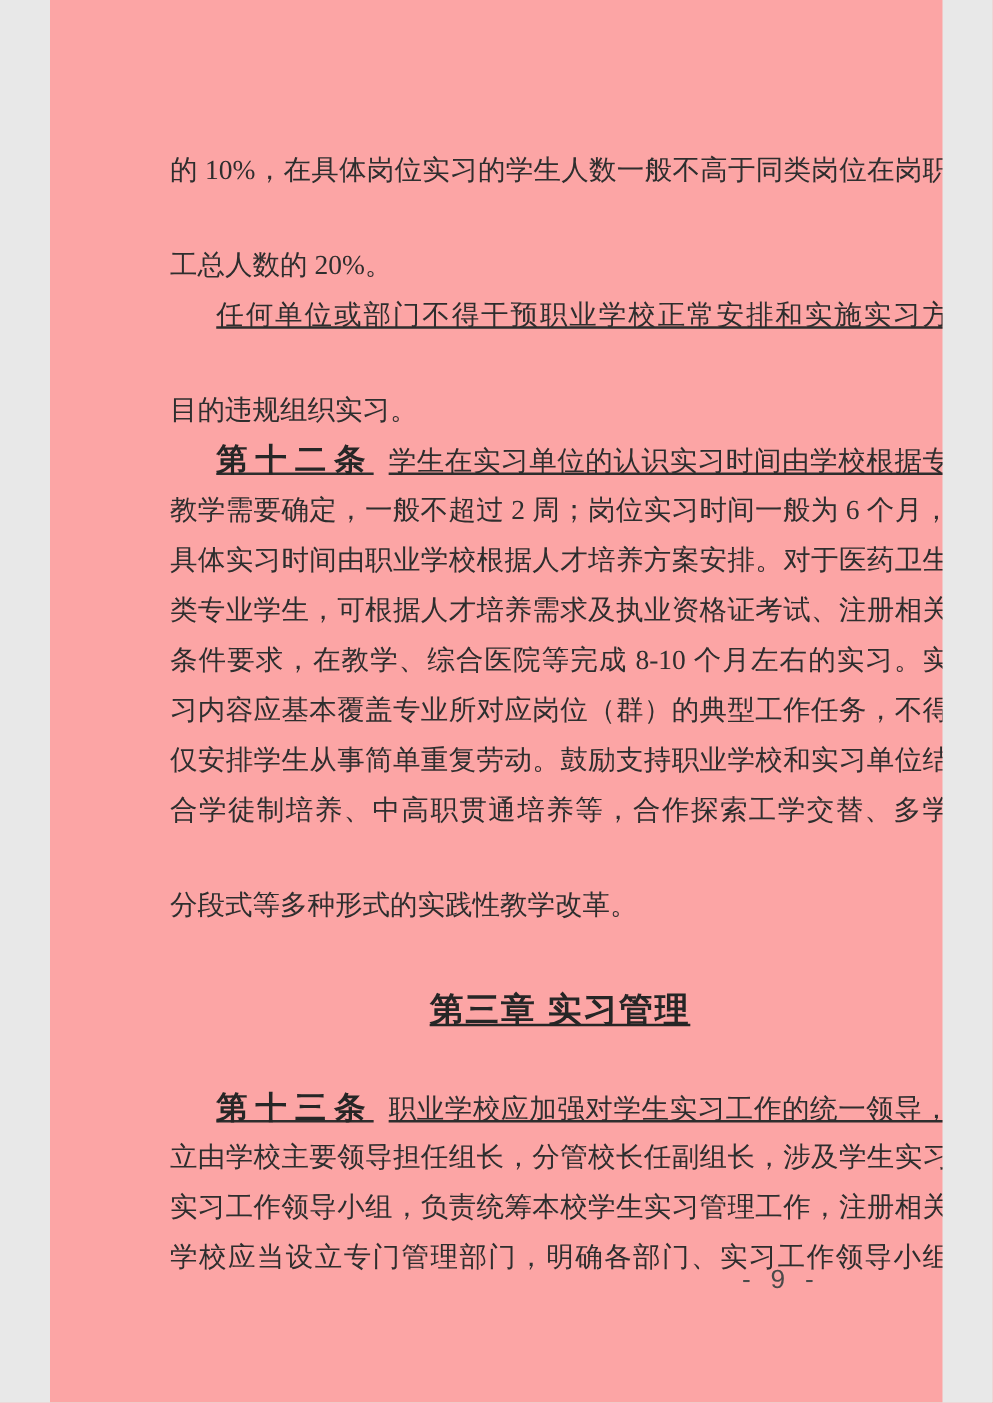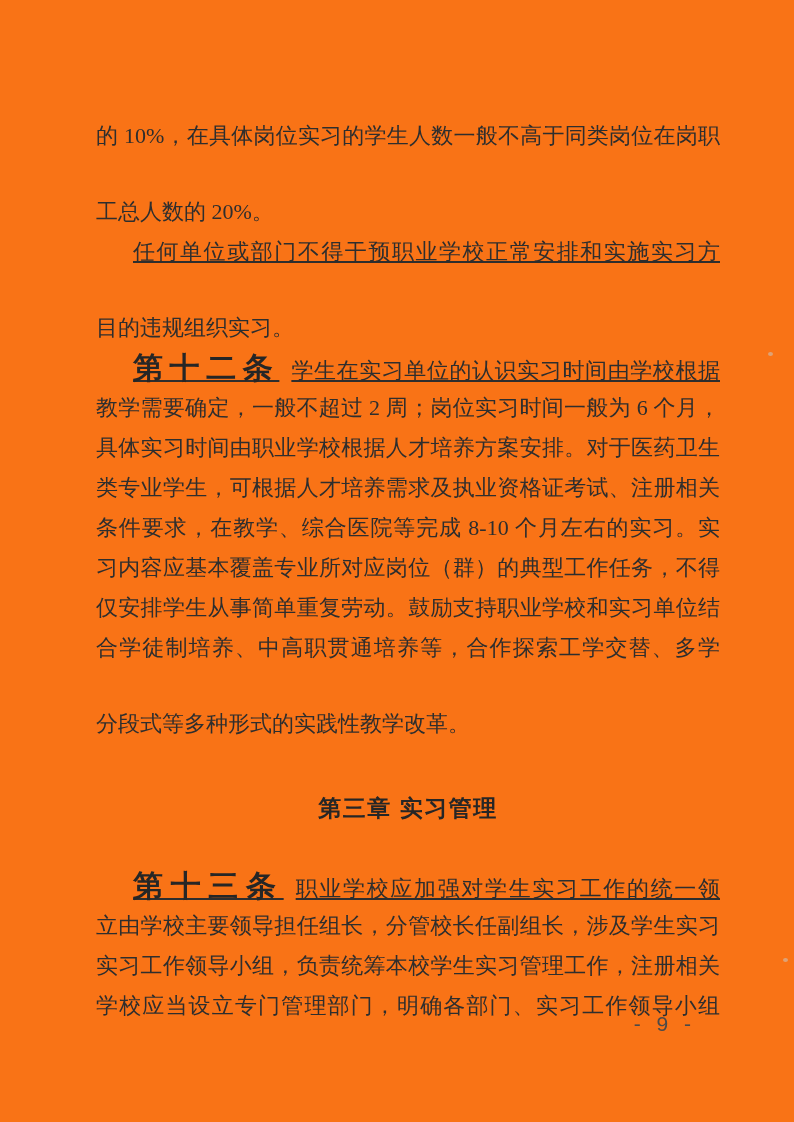--- a/index.html
+++ b/index.html
@@ -2,24 +2,24 @@
 <html><head>
 <meta charset="utf-8">
 <style>
   html, body {
     margin: 0;
     padding: 0;
     background: #e8e8e8;
   }
   .page {
     position: relative;
-    width: 794px;
+    width: 714px;
     height: 1122px;
     margin: 0 auto;
-    background: #f97316;
+    background: #fca5a5;
     overflow: hidden;
     font-family: "Liberation Serif", "DejaVu Serif", serif;
     color: #2e2e2e;
   }
   .text-block {
     position: absolute;
     left: 96px;
     top: 116px;
     width: 624px;
   }
@@ -36,36 +36,37 @@
     text-align-last: left;
     margin-top: 36px;
   }
   .line.indent {
     text-indent: 37px;
     text-decoration: underline;
   }
   .ordinal {
     font-family: "Liberation Sans", "DejaVu Sans", sans-serif;
     font-weight: 700;
-    font-size: 30px;
+    font-size: 25px;
     letter-spacing: 6px;
     margin-right: 12px;
     color: #262626;
   }
   .chapter-heading {
     margin: 44px 0 38px 0;
     height: 40px;
     line-height: 40px;
     text-align: center;
     text-align-last: center;
     font-family: "Liberation Sans", "DejaVu Sans", sans-serif;
     font-weight: 700;
-    font-size: 23px;
+    font-size: 27px;
     letter-spacing: 1.5px;
     color: #262626;
+    text-decoration: underline;
   }
   .page-number {
     position: absolute;
     top: 1012px;
     right: 98px;
     font-family: "Liberation Sans", "DejaVu Sans", sans-serif;
     font-size: 21px;
     letter-spacing: 5px;
     color: #4a4a4a;
   }

